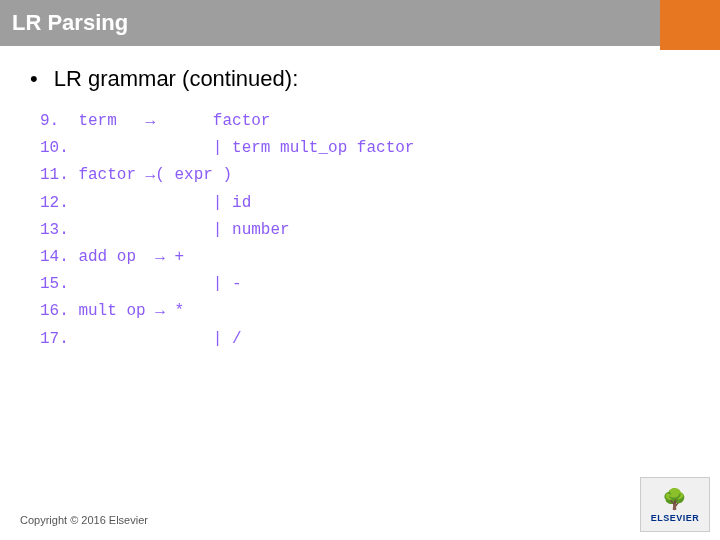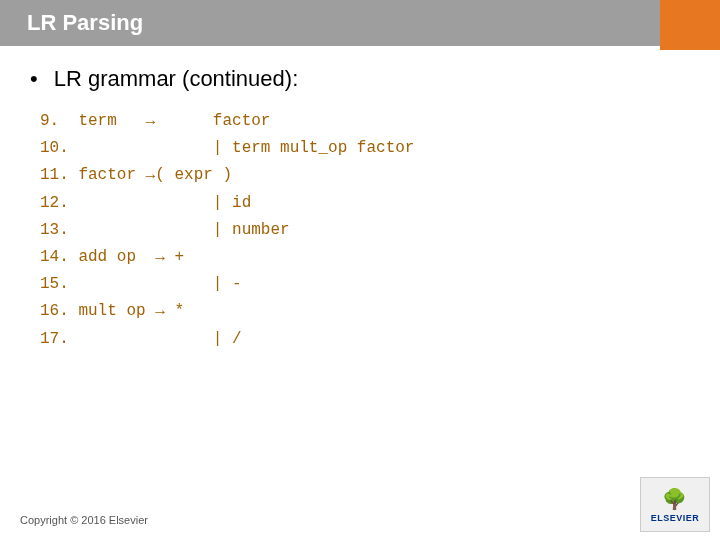--- a/index.html
+++ b/index.html
@@ -18,21 +18,21 @@
       top: 0;
       right: 0;
       width: 60px;
       height: 50px;
       background: #E87722;
     }
 
     
     .header {
       background: #9E9E9E;
-      padding: 10px 27px;
+      padding: 10px 12px;
       margin-bottom: 0;
     }
     .header h1 {
       color: #ffffff;
       font-size: 22px;
       font-weight: bold;
       font-family: Arial, sans-serif;
     }
 
     
@@ -56,21 +56,21 @@
       font-family: Arial, sans-serif;
       color: #000000;
       text-align: center;
     }
 
     
     .grammar {
       font-family: 'Courier New', Courier, monospace;
       font-size: 16px;
       line-height: 1.7;
-      color: #a16207;
+      color: #8b5cf6;
       margin-left: 10px;
       white-space: pre;
     }
 
     
     .copyright {
       position: absolute;
       bottom: 14px;
       left: 20px;
       font-size: 11px;

